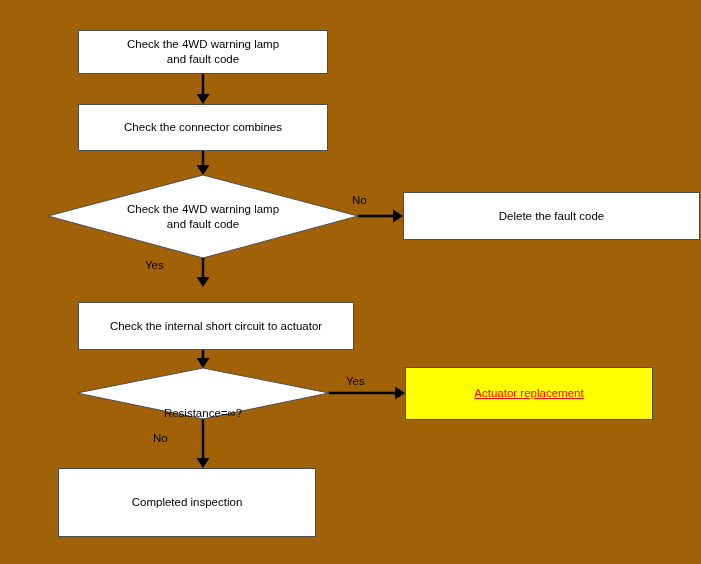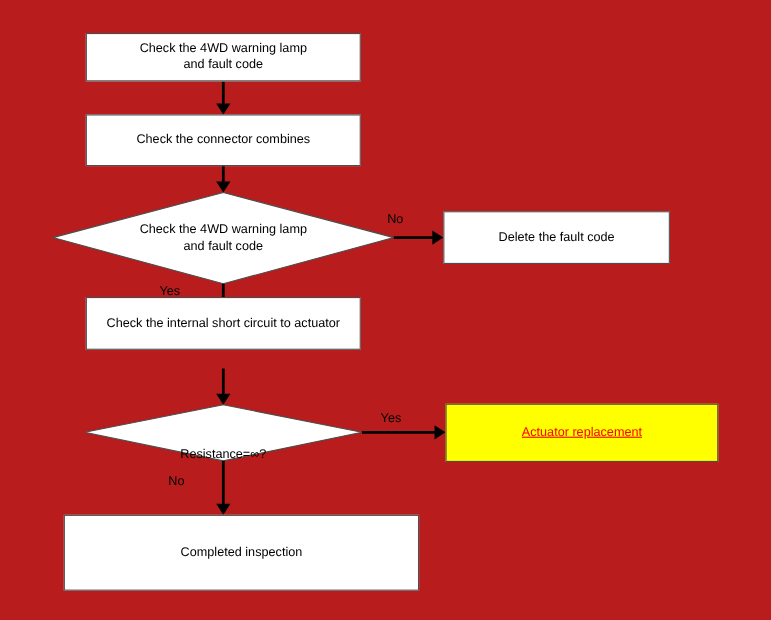--- a/index.html
+++ b/index.html
@@ -5,21 +5,21 @@
   html, body {
     margin: 0;
     padding: 0;
     background: #ffffff;
     font-family: "Liberation Sans", sans-serif;
   }
   .canvas {
     position: relative;
     width: 701px;
     height: 564px;
-    background: #b91c1c;
+    background: #a16207;
     overflow: hidden;
   }
   .layer {
     position: absolute;
     left: 0;
     top: 0;
     width: 701px;
     height: 564px;
   }
   .node {
@@ -106,37 +106,37 @@
 
   <div class="node" style="left:78px; top:104px; width:250px; height:47px;">
     <div>Check the connector combines</div>
   </div>
 
   <div class="diamond-text" style="left:83px; top:202px; width:240px;">
     <div>Check the 4WD warning lamp</div>
     <div>and fault code</div>
   </div>
 
-  <div class="node" style="left:403px; top:192px; width:206px; height:48px;">
+  <div class="node" style="left:403px; top:192px; width:297px; height:48px;">
     <div>Delete the fault code</div>
   </div>
 
-  <div class="node" style="left:78px; top:270px; width:250px; height:48px;">
+  <div class="node" style="left:78px; top:302px; width:276px; height:48px;">
     <div>Check the internal short circuit to actuator</div>
   </div>
 
   <div class="diamond-text" style="left:103px; top:406px; width:200px;">
     <div>Resistance=∞?</div>
   </div>
 
   <div class="node" style="left: 405px; top: 367px; width: 248px; height: 53px; background-color: rgb(255, 255, 0); color: rgb(255, 0, 0); text-decoration: underline;">
     <div>Actuator replacement</div>
   </div>
 
-  <div class="node" style="left:58px; top:468px; width:323px; height:69px;">
+  <div class="node" style="left:58px; top:468px; width:258px; height:69px;">
     <div>Completed inspection</div>
   </div>
 
   <div class="edge-label" style="left:145px; top:258px; width:45px;">Yes</div>
   <div class="edge-label" style="left:352px; top:193px; width:36px;">No</div>
   <div class="edge-label" style="left:346px; top:374px; width:42px;">Yes</div>
   <div class="edge-label" style="left:153px; top:431px; width:40px;">No</div>
 
 </div>
 

